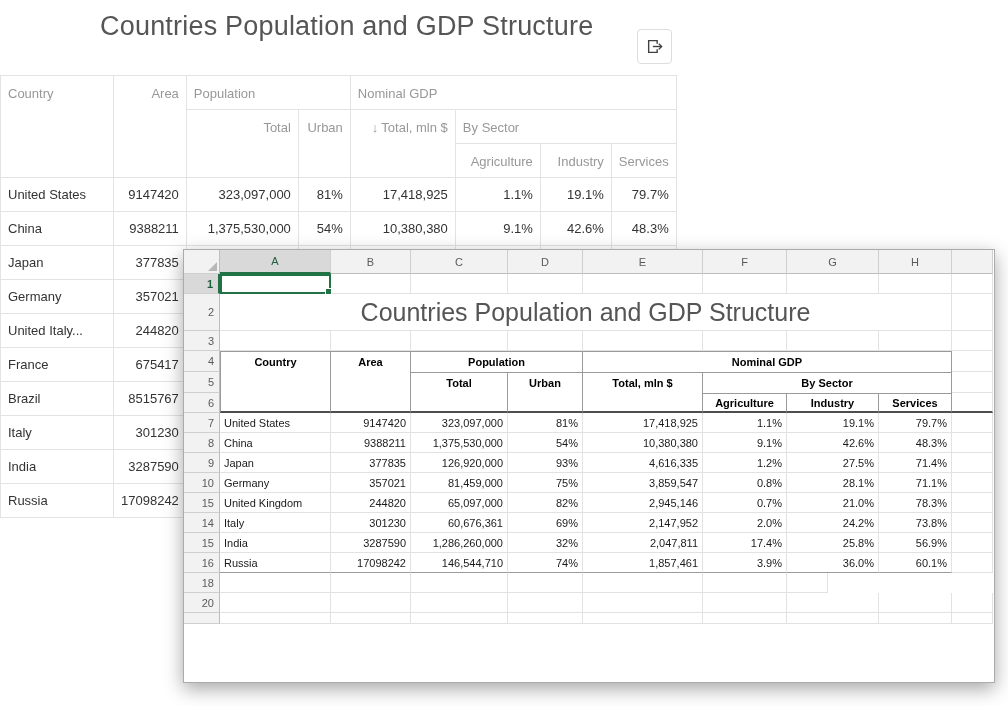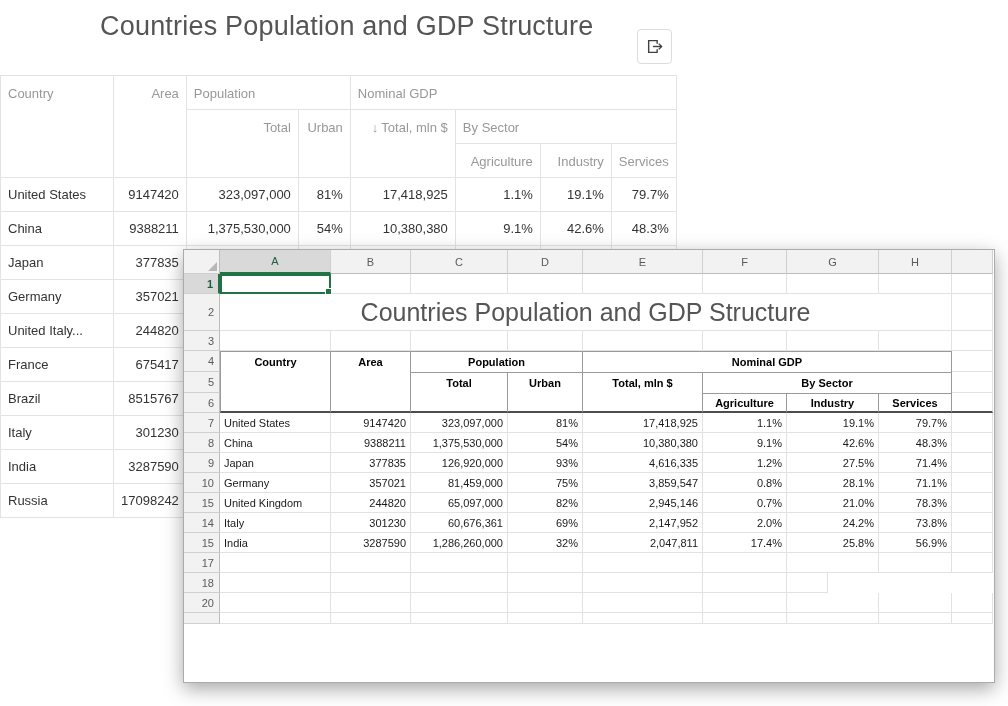--- a/index.html
+++ b/index.html
@@ -354,29 +354,29 @@
       <div class="sc td-r" style="width: 80px;">3287590</div>
       <div class="sc td-r" style="width: 97px;">1,286,260,000</div>
       <div class="sc td-r" style="width: 75px;">32%</div>
       <div class="sc td-r" style="width: 120px;">2,047,811</div>
       <div class="sc td-r" style="width: 84px;">17.4%</div>
       <div class="sc td-r" style="width: 92px;">25.8%</div>
       <div class="sc td-r" style="width: 73px;">56.9%</div>
       <div class="sc" style="width: 41px;"></div>
     </div>
     <div class="sr" style="height: 20px;">
-      <div class="sc rh" style="width: 36px;">17</div>
-      <div class="sc" style="width: 111px;"></div>
-      <div class="sc" style="width: 80px;"></div>
-      <div class="sc" style="width: 97px;"></div>
-      <div class="sc" style="width: 75px;"></div>
-      <div class="sc" style="width: 120px;"></div>
-      <div class="sc" style="width: 84px;"></div>
-      <div class="sc" style="width: 92px;"></div>
-      <div class="sc" style="width: 73px;"></div>
+      <div class="sc rh" style="width: 36px;">16</div>
+      <div class="sc  bb1" style="width: 111px;">Russia</div>
+      <div class="sc td-r bb1" style="width: 80px;">17098242</div>
+      <div class="sc td-r bb1" style="width: 97px;">146,544,710</div>
+      <div class="sc td-r bb1" style="width: 75px;">74%</div>
+      <div class="sc td-r bb1" style="width: 120px;">1,857,461</div>
+      <div class="sc td-r bb1" style="width: 84px;">3.9%</div>
+      <div class="sc td-r bb1" style="width: 92px;">36.0%</div>
+      <div class="sc td-r bb1" style="width: 73px;">60.1%</div>
       <div class="sc" style="width: 41px;"></div>
     </div>
     <div class="sr" style="height: 20px;">
       <div class="sc rh" style="width: 36px;">18</div>
       <div class="sc" style="width: 111px;"></div>
       <div class="sc" style="width: 80px;"></div>
       <div class="sc" style="width: 97px;"></div>
       <div class="sc" style="width: 75px;"></div>
       <div class="sc" style="width: 120px;"></div>
       <div class="sc" style="width: 84px;"></div>

